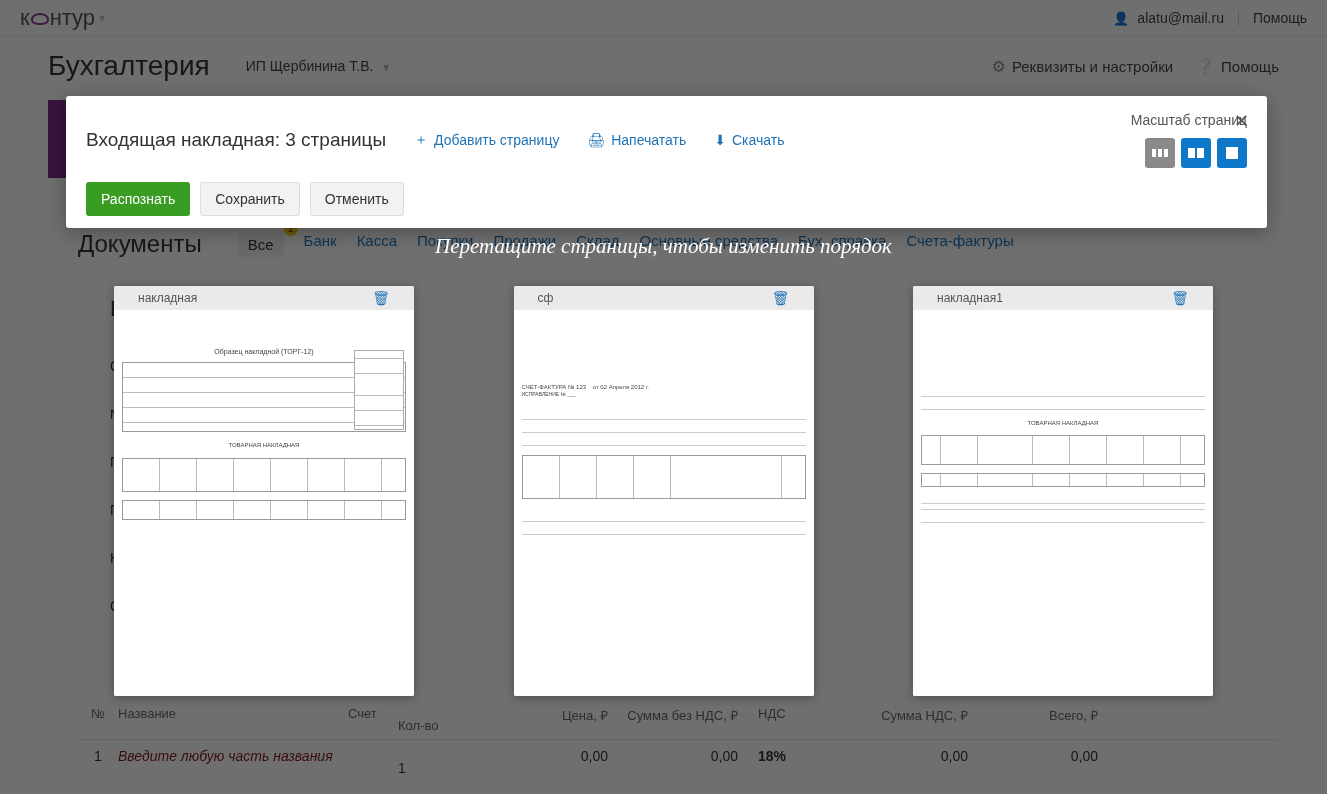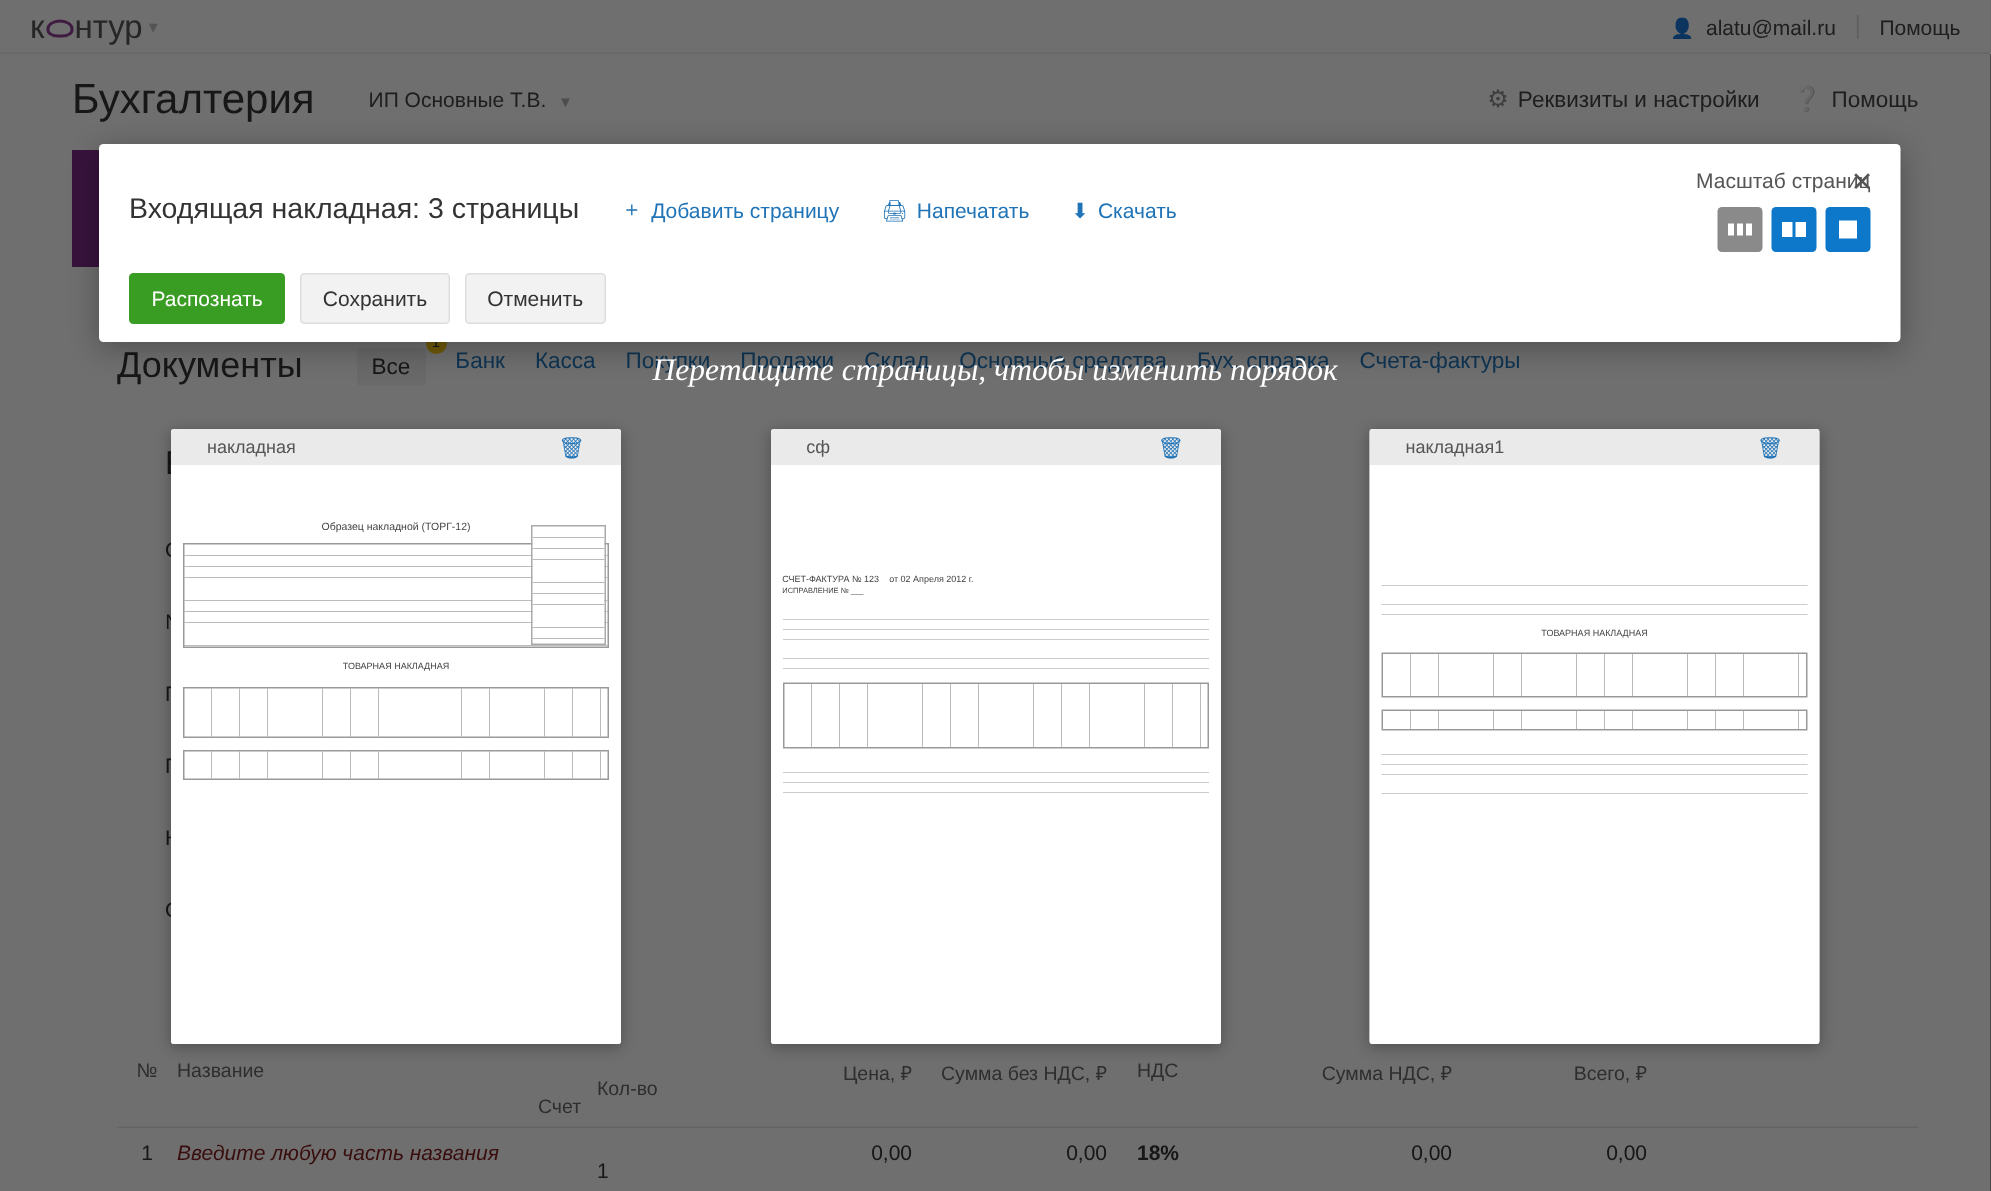--- a/index.html
+++ b/index.html
@@ -30,21 +30,21 @@
   .form-area { padding: 140px 78px 0 110px; color:#333; font-size:14px; }
   .form-row { display:flex; align-items:center; height:48px; gap:20px; }
   .form-label { width:90px; color:#333; font-size:14px; }
   .faded-input { color:#888; font-style:italic; }
   .date-val { color:#222; }
   .table-zone { position:absolute; left:78px; right:48px; top:700px; }
   .thead { display:flex; font-size:13px; color:#666; border-bottom:1px solid #ddd; padding:6px 0; }
   .trow { display:flex; font-size:14px; color:#333; padding:8px 0; }
   .c-n { width:40px; text-align:center; }
   .c-name { width:230px; }
-  .c-sch { width:50px; text-align:center;margin-top:24px; }
+  .c-sch { width:50px; text-align:left; }
   .c-kol { width:80px; text-align:left;margin-top:12px; }
   .c-price { width:130px; text-align:right; }
   .c-sum { width:130px; text-align:right; }
   .c-nds { width:100px; text-align:left; padding-left:20px; }
   .c-sumnds { width:130px; text-align:right; }
   .c-total { width:130px; text-align:right; }
   .trow .faded { color:#7f1d1d; font-style:italic; }
   .trow .bold { font-weight:600; }
 
   
@@ -100,21 +100,21 @@
     <span class="user">
       <span class="user-icon">👤</span>
       <span>alatu@mail.ru</span>
     </span>
     <span class="exit">Помощь</span>
   </div>
 
   <div class="header">
     <h1>Бухгалтерия</h1>
     <span class="company">
-      <span>ИП Основные Т.В.</span>
+      <span>ИП Щербинина Т.В.</span>
       <span class="company-caret">▼</span>
     </span>
     <span class="grow"></span>
     <span class="link">
       <span class="gear">⚙</span>
       <span>Реквизиты и настройки</span>
     </span>
     <span class="link">
       <span class="qmark">❔</span>
       <span>Помощь</span>

